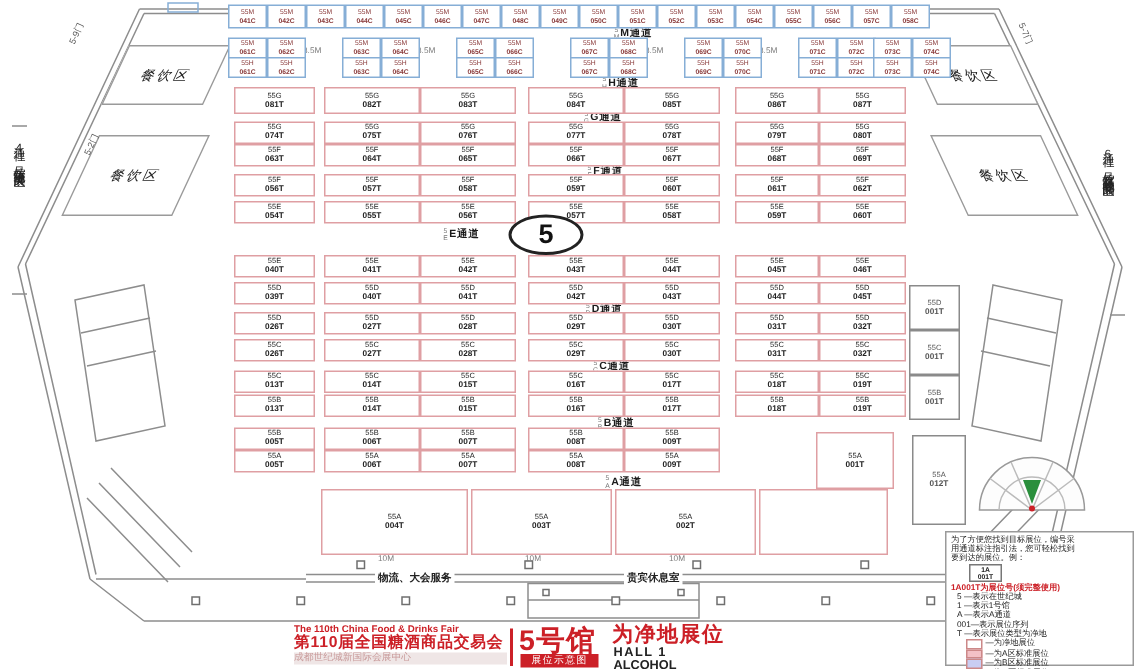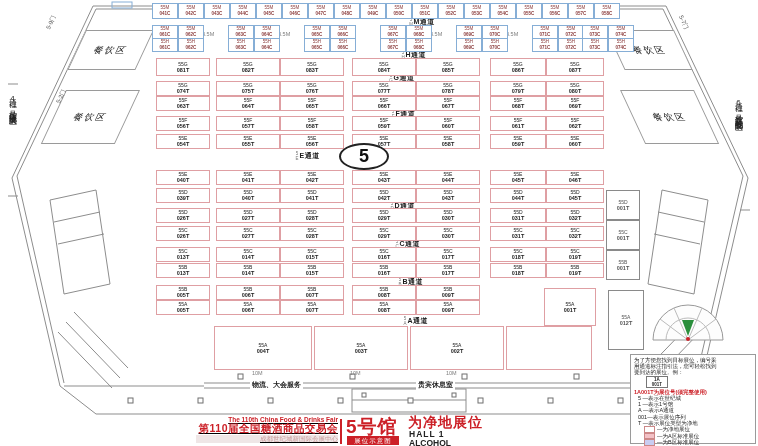--- a/index.html
+++ b/index.html
@@ -24,21 +24,21 @@
   .dining{position:absolute;border:1px solid #9a9a9a;background:#fff;display:flex;
           align-items:center;justify-content:center;font-size:9px;letter-spacing:2px;color:#222;}
   .corridor{position:absolute;writing-mode:vertical-rl;text-orientation:upright;
             font-size:8px;color:#222;line-height:9px;letter-spacing:1px;}
   .room-label{position:absolute;font-size:7px;font-weight:bold;color:#222;
               background:#fff;padding:0 2px;white-space:nowrap;z-index:5;}
   #hall-mark{position:absolute;left:339px;top:143px;width:46px;height:23px;border:2px solid #222;
              border-radius:50%;display:flex;align-items:center;justify-content:center;
              font-size:18px;font-weight:bold;color:#111;background:#fff;z-index:4;}
   
-  #fair-block{position:absolute;left:196px;top:416px;width:142px;text-align:right;text-decoration:underline;}
+  #fair-block{position:absolute;left:196px;top:416px;width:142px;text-align:left;}
   #fair-en{color:#cc2027;font-size:6.5px;font-weight:bold;line-height:7px;}
   #fair-cn{color:#cc2027;font-size:10.5px;font-weight:bold;line-height:11px;letter-spacing:0.5px;white-space:nowrap;}
   #fair-venue{background:#efe6e6;color:#c99b9b;font-size:6.5px;line-height:8px;margin-top:1px;}
   #title-divider{position:absolute;left:340px;top:419px;width:2px;height:25px;background:#cc2027;}
   #hall-cn{position:absolute;left:346px;top:414px;font-size:19px;font-weight:bold;color:#cc2027;letter-spacing:1px;}
   #hall-badge{position:absolute;left:347px;top:436px;width:52px;height:9px;background:#cc2027;color:#fff;
               font-size:6.5px;line-height:9px;text-align:center;letter-spacing:1px;}
   #hall-type{position:absolute;left:408px;top:414px;font-size:14px;font-weight:bold;color:#cc2027;letter-spacing:1px;}
   #hall-en{position:absolute;left:409px;top:429px;font-size:8.5px;font-weight:bold;color:#222;letter-spacing:1px;}
   #type-en{position:absolute;left:409px;top:438px;font-size:8.5px;font-weight:bold;color:#222;}

